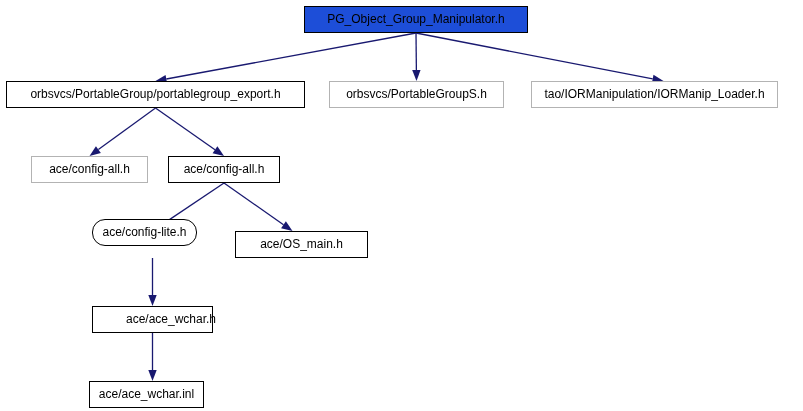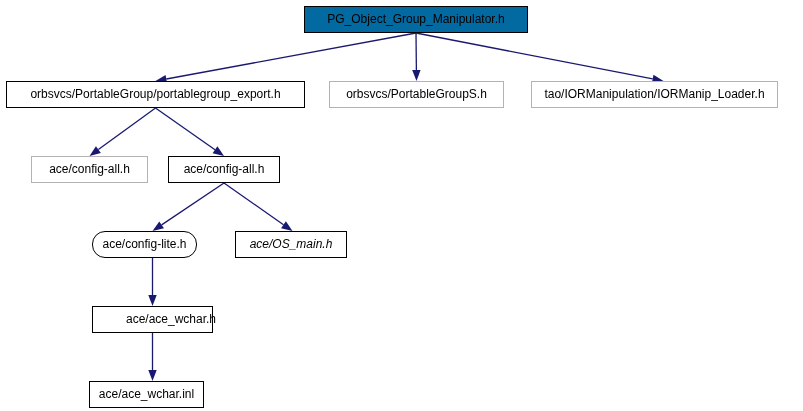--- a/index.html
+++ b/index.html
@@ -35,21 +35,21 @@
     height: 27px;
     background: #ffffff;
     border: 1px solid #000000;
     font-size: 12px;
     line-height: 13px;
     color: #000000;
     white-space: nowrap;
     letter-spacing: 0px;
   }
   .node.style-root {
-    background: #0369a1;
+    background: #1d4ed8;
     border: 1px solid #000000;
   }
   .node.style-plain {
     background: #ffffff;
     border: 1px solid #000000;
   }
   .node.style-faded {
     background: #ffffff;
     border: 1px solid #b3b3b3;
   }
@@ -96,24 +96,24 @@
       </div>
       <div class="node style-faded" style="left: 531px; top: 81px; width: 247px;">
         <span class="node-label">tao/IORManipulation/IORManip_Loader.h</span>
       </div>
       <div class="node style-faded" style="left: 31px; top: 156px; width: 117px;">
         <span class="node-label">ace/config-all.h</span>
       </div>
       <div class="node style-plain" style="left: 168px; top: 156px; width: 112px;">
         <span class="node-label">ace/config-all.h</span>
       </div>
-      <div class="node style-plain" style="left: 92px; top: 231px; width: 105px; border-radius: 13px;">
+      <div class="node style-plain" style="left: 92px; top: 219px; width: 105px; border-radius: 13px;">
         <span class="node-label">ace/config-lite.h</span>
       </div>
-      <div class="node style-plain" style="left: 235px; top: 231px; width: 112px; font-style: italic;">
+      <div class="node style-plain" style="left: 235px; top: 231px; width: 133px;">
         <span class="node-label">ace/OS_main.h</span>
       </div>
       <div class="node style-plain" style="left: 92px; top: 306px; width: 121px; padding-left: 37px;">
         <span class="node-label">ace/ace_wchar.h</span>
       </div>
       <div class="node style-plain" style="left: 89px; top: 381px; width: 115px;">
         <span class="node-label">ace/ace_wchar.inl</span>
       </div>
     </div>
 

